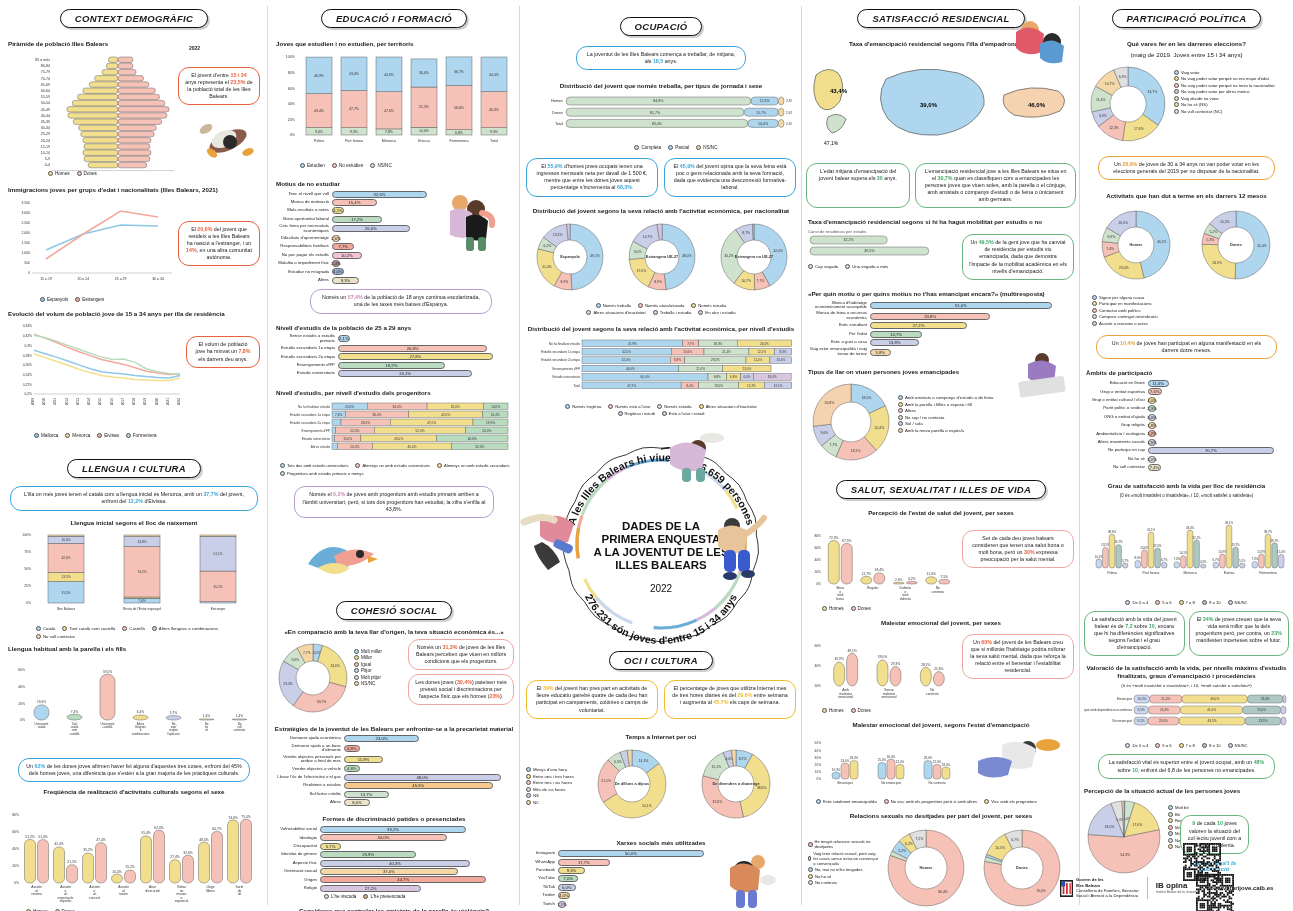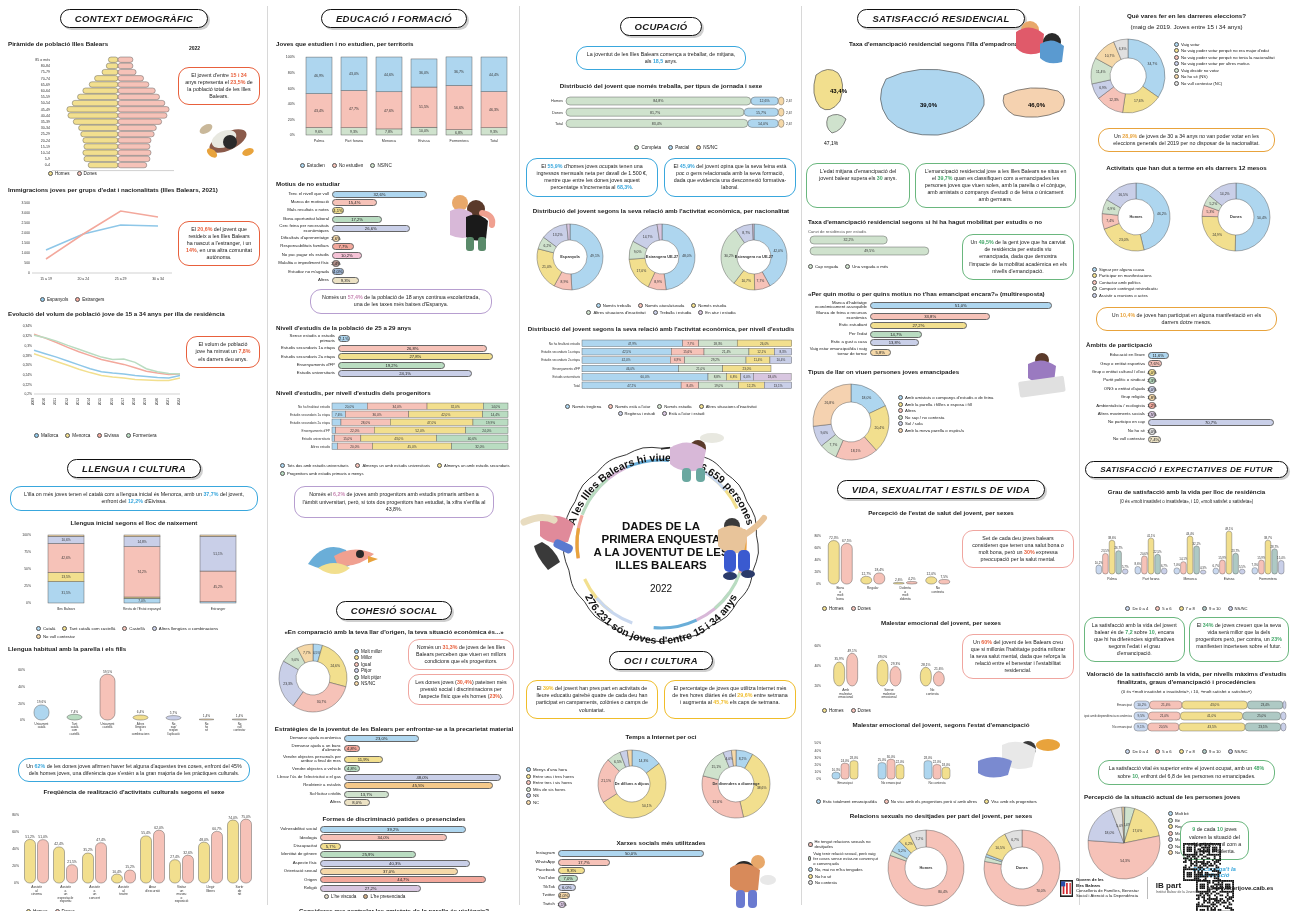--- a/index.html
+++ b/index.html
@@ -1506,21 +1506,21 @@
         </div>
       </div>
       <svg width="60" height="48" style="position:absolute;left:210px;top:352px">
         <circle cx="30" cy="8" r="7" fill="#5a3a2a"></circle>
         <path d="M16 12 Q30 4 44 14 L42 30 Q26 34 16 26 Z" fill="#9a7ac0"></path>
         <rect x="6" y="30" width="46" height="16" rx="2" fill="#e0e0e0" transform="rotate(-8 6 30)"></rect>
       </svg>
     </div>
 
     <div class="pillwrap" style="padding-top:14px">
-      <span class="pill">VIDA, SEXUALITAT I ESTILS DE VIDA</span>
+      <span class="pill">SALUT, SEXUALITAT I ILLES DE VIDA</span>
     </div>
 
     <div style="padding:10px 6px 0 6px">
       <div class="ptitle c">Percepció de l'estat de salut del jovent, per sexes</div>
       <div style="display:flex;align-items:flex-start">
         <svg id="health" width="152" height="84">
             <rect x="20.25" y="20.620000000000005" width="11" height="43.379999999999995" rx="5" fill="#f2df8e" stroke="#555" stroke-width="0.45"></rect>
             <text x="25.75" y="19.020000000000003" font-size="3.3" fill="#333" text-anchor="middle">72,3%</text>
             <rect x="33.25" y="23.5" width="11" height="40.5" rx="5" fill="#f6c2b8" stroke="#555" stroke-width="0.45"></rect>
             <text x="38.75" y="21.9" font-size="3.3" fill="#333" text-anchor="middle">67,5%</text>
@@ -1716,20 +1716,23 @@
             <text x="122.14626440954086" y="26.384242614971793" font-size="3.4" fill="#333" text-anchor="middle">10,5%</text>
             <path d="M 126.86665345380162 11.08173889881924 A 38 38 0 0 1 144 7 L 144 24 A 21 21 0 0 0 134.53157164552195 26.25569781250537 Z" fill="#e0e0e0" stroke="#555" stroke-width="0.45"></path>
             <text x="137.16343684692234" y="17.503111592822805" font-size="3.4" fill="#333" text-anchor="middle">6,7%</text>
             <text x="144" y="46.4" font-size="3.9" fill="#333" text-anchor="middle" font-weight="bold">Dones</text>
           </svg>
       </div>
     </div>
   </div>
 
   <div class="col c5">
+    <div class="pillwrap" style="padding-top:8px">
+      <span class="pill">PARTICIPACIÓ POLÍTICA</span>
+    </div>
 
     <div style="padding:12px 6px 0 6px">
       <div class="ptitle c">Què vares fer en les darreres eleccions?</div>
       <div class="ptitle c" style="font-weight:normal">(maig de 2019. Joves entre 15 i 34 anys)</div>
       <div style="display:flex;align-items:flex-start;margin-top:2px">
         <svg id="votedonut" width="84" height="84">
             <path d="M 42 5 A 37 37 0 0 1 72.29193161153565 63.24614975100307 L 56.73661537858491 52.335964743731225 A 18 18 0 0 0 42 24 Z" fill="#aed6ef" stroke="#555" stroke-width="0.45"></path>
             <text x="66.39778754623661" y="30.511502734811273" font-size="3.4" fill="#333" text-anchor="middle">34,7%</text>
             <path d="M 72.29193161153565 63.24614975100307 A 37 37 0 0 1 36.55119112905479 78.59659112387257 L 39.349228116837466 59.803747033235304 A 18 18 0 0 0 56.73661537858491 52.335964743731225 Z" fill="#f2df8e" stroke="#555" stroke-width="0.45"></path>
             <text x="52.85247632560963" y="68.4680382618454" font-size="3.4" fill="#333" text-anchor="middle">17,6%</text>
@@ -1902,23 +1905,20 @@
           </div>
           <div class="hrow">
             <div class="hlab" style="width: 62px;">No vull contestar</div>
             <div class="htrack">
               <div class="hbar" style="width: 9.472%; background: rgb(236, 226, 196); min-width: 8px;">7,4%</div>
             </div>
           </div>
         </div>
     </div>
 
-    <div class="pillwrap" style="padding-top:14px">
-      <span class="pill" style="font-size:8px">SATISFACCIÓ I EXPECTATIVES DE FUTUR</span>
-    </div>
 
     <div style="padding:10px 4px 0 4px">
       <div class="ptitle c">Grau de satisfacció amb la vida per lloc de residència</div>
       <div class="ptitle c" style="font-weight:normal;font-size:4.5px">(0 és «molt insatisfet o insatisfeta», i 10, «molt satisfet o satisfeta»)</div>
       <svg id="satlife" width="205" height="92">
           <rect x="12" y="57.098181818181814" width="5.6" height="8.901818181818182" rx="2.6" fill="#c9d8ef" stroke="#555" stroke-width="0.4"></rect>
           <text x="14.8" y="55.698181818181816" font-size="2.9" fill="#333" text-anchor="middle">10,2%</text>
           <rect x="18.6" y="45.49090909090909" width="5.6" height="20.509090909090908" rx="2.6" fill="#f6c2b8" stroke="#555" stroke-width="0.4"></rect>
           <text x="21.400000000000002" y="44.09090909090909" font-size="2.9" fill="#333" text-anchor="middle">23,5%</text>
           <rect x="25.2" y="32.31272727272727" width="5.6" height="33.68727272727273" rx="2.6" fill="#f2df8e" stroke="#555" stroke-width="0.4"></rect>
@@ -2396,21 +2396,21 @@
       </svg>
       <div class="govtxt">
         <div>Govern de les</div>
         <div>Illes Balears</div>
         <div><span>Conselleria de Famílies, Benestar</span></div>
         <div><span>Social i Atenció a la Dependència</span></div>
       </div>
     </div>
     <div style="width:1px;height:22px;background:#bbb"></div>
     <div>
-      <div class="ibjove" style="font-size:8px;font-weight:bold;line-height:.95">IB part</div>
+      <div class="ibjove" style="font-size:8px;font-weight:bold;line-height:.95">IB opina</div>
       <div style="font-size:3.4px;color:#555">Institut Balear de la Joventut</div>
     </div>
     <div class="site">observatorijove.caib.es</div>
     <svg class="qr" viewBox="0 0 21 21" style="position:absolute;top:-34px;right:52px">
         <g id="qrg2">
           <rect x="0" y="0" width="1" height="1" fill="#111"></rect>
           <rect x="1" y="0" width="1" height="1" fill="#111"></rect>
           <rect x="2" y="0" width="1" height="1" fill="#111"></rect>
           <rect x="3" y="0" width="1" height="1" fill="#111"></rect>
           <rect x="4" y="0" width="1" height="1" fill="#111"></rect>

